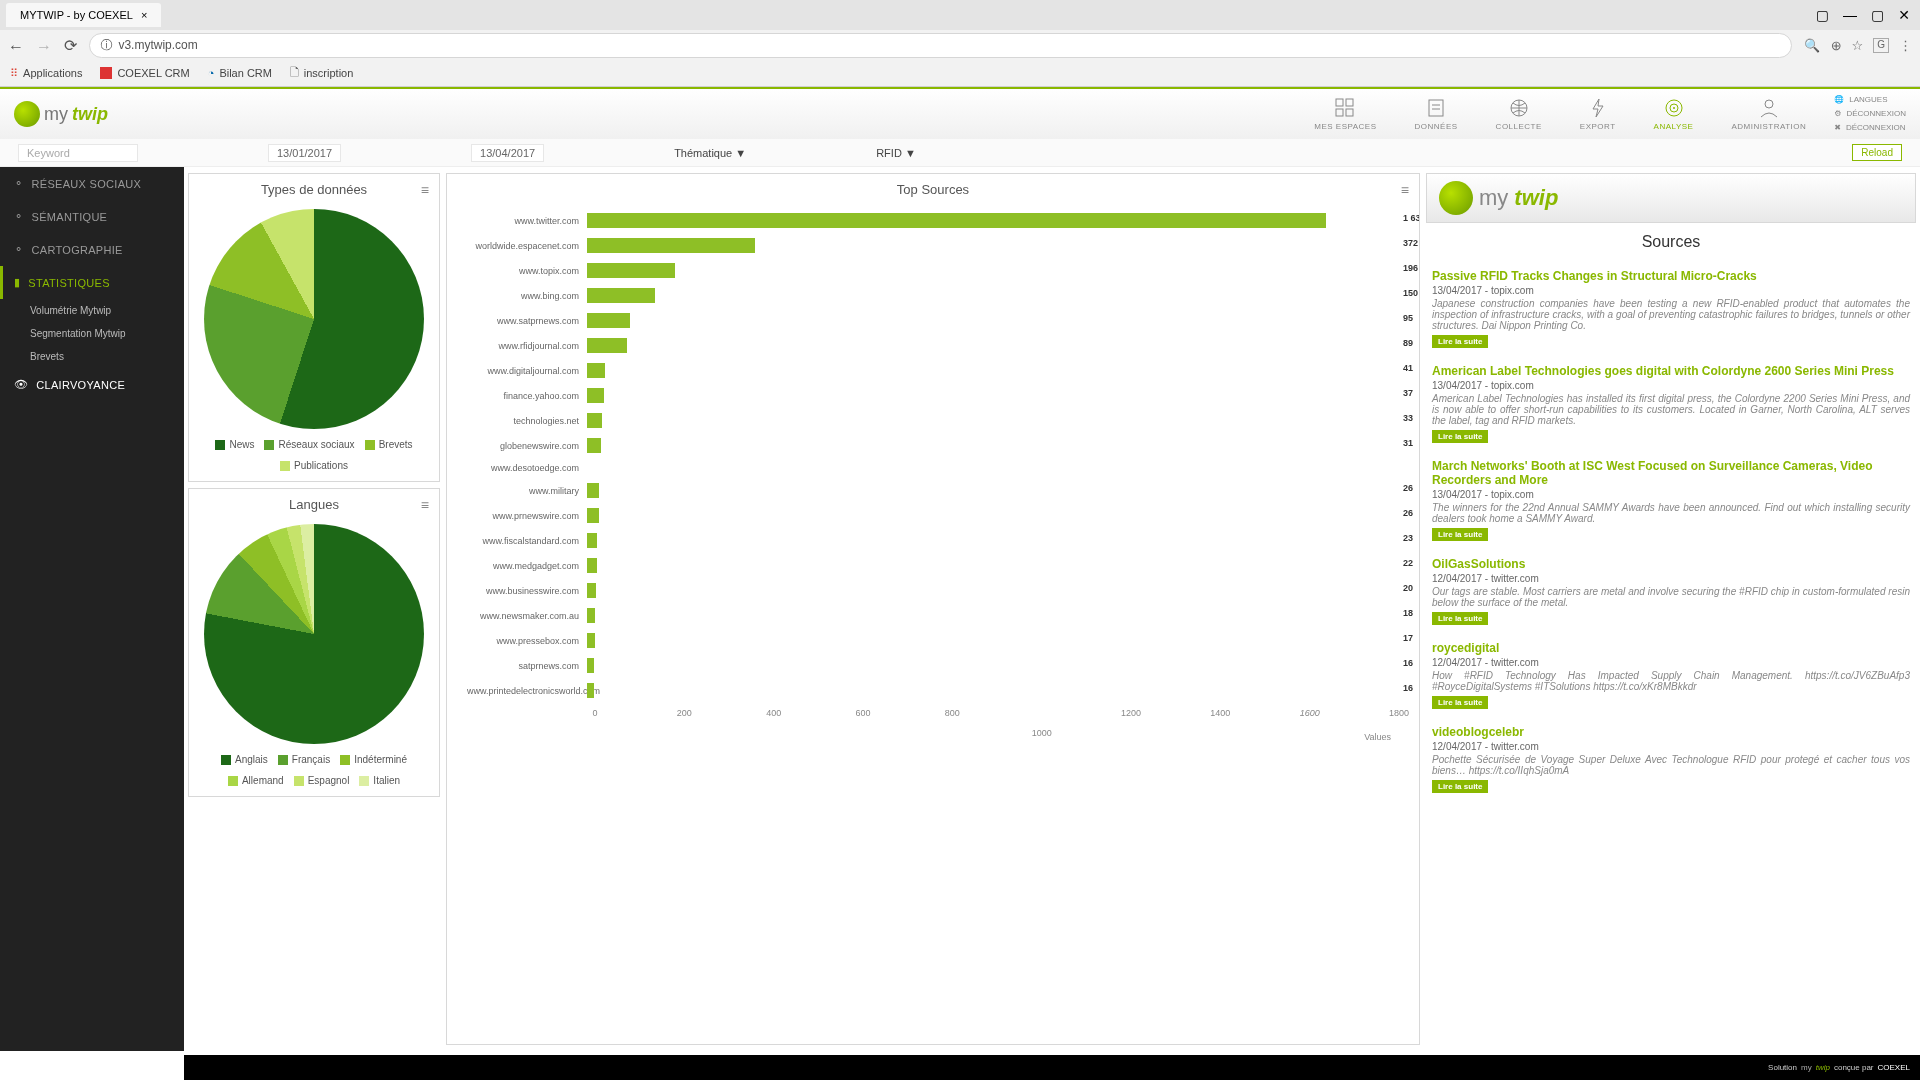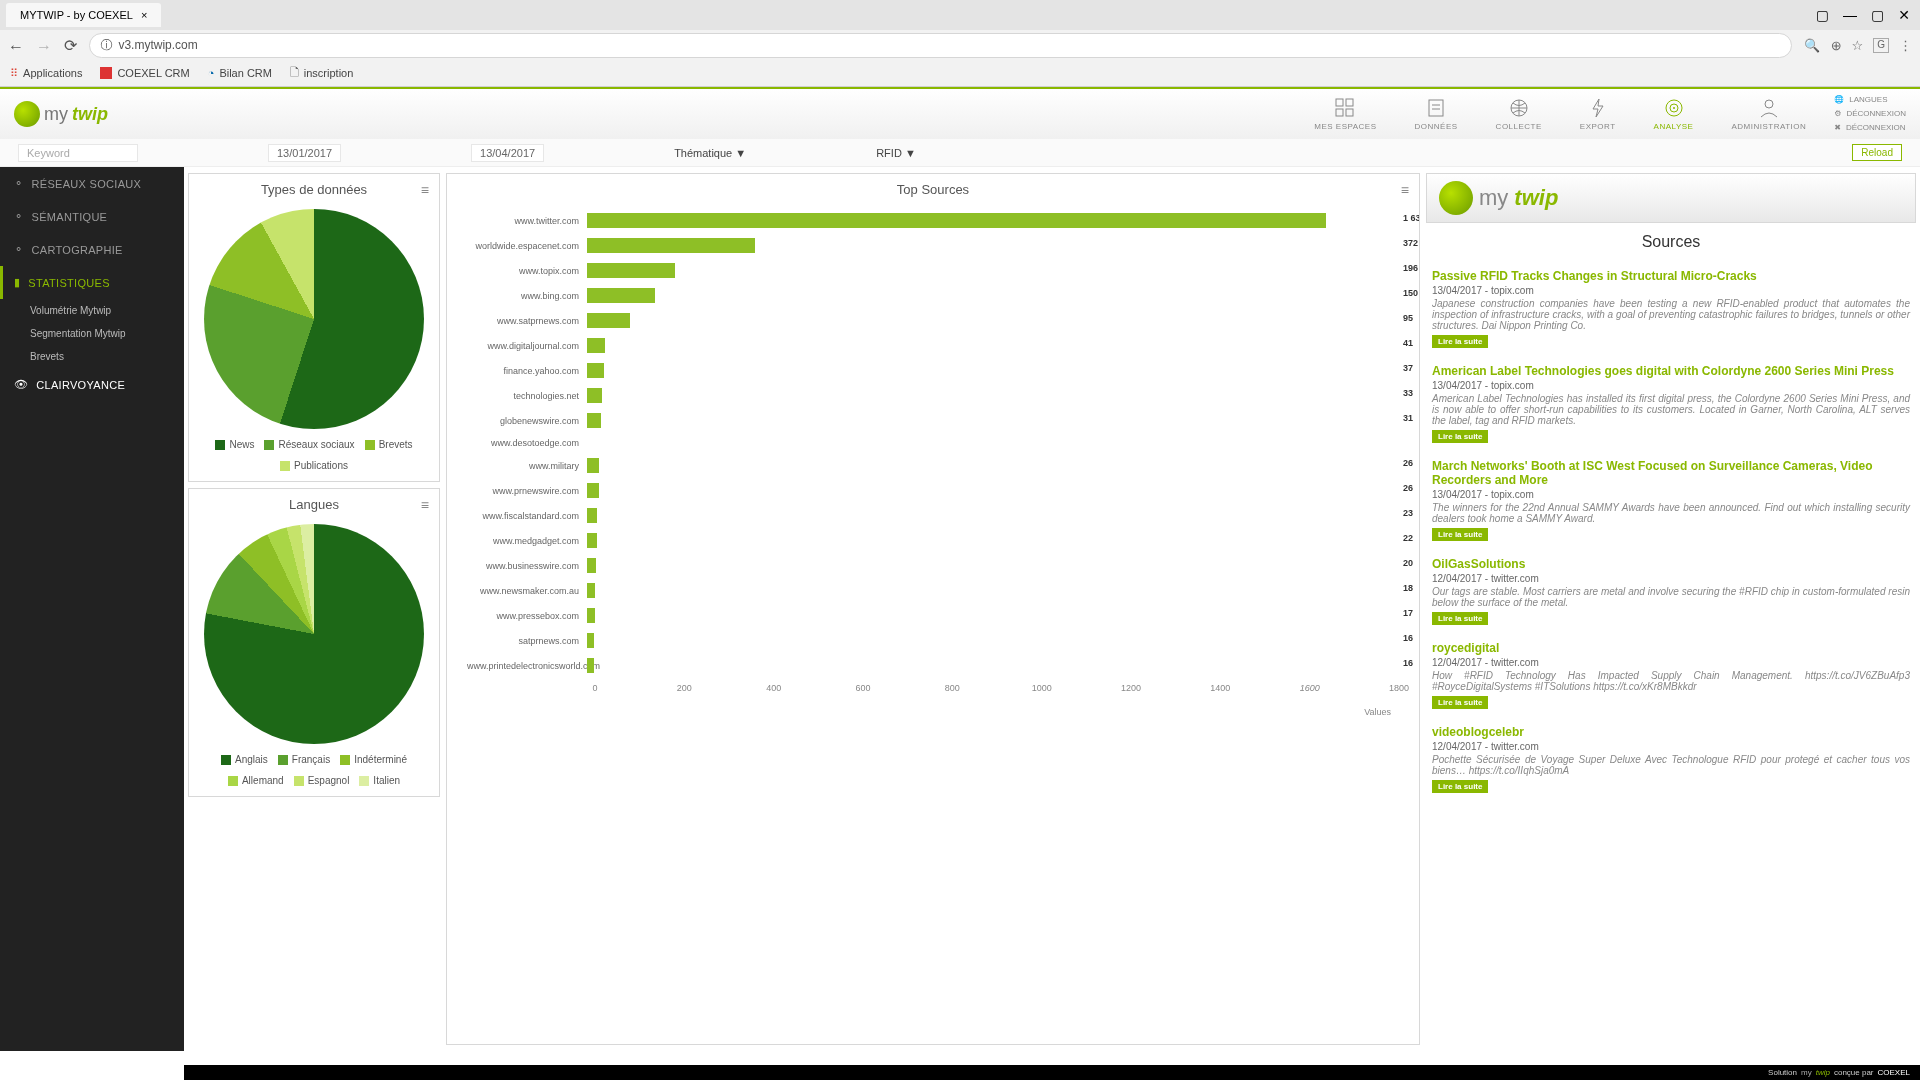--- a/index.html
+++ b/index.html
@@ -76,21 +76,21 @@
 .twip-banner { height: 50px; background: linear-gradient(#fff, #e8e8e8); display: flex; align-items: center; padding: 0 12px; gap: 6px; border: 1px solid #d8d8d8; }
 .twip-banner .dot { width: 34px; height: 34px; border-radius: 50%; background: radial-gradient(circle at 35% 35%, #b8e000, #6a9a00); }
 .sources-title { text-align: center; font-size: 16px; color: #333; padding: 10px 0; }
 .article { padding: 8px 6px; font-size: 10px; }
 .art-title { color: #8ab800; font-weight: bold; font-size: 12px; }
 .art-meta { color: #666; margin: 2px 0; }
 .art-body { color: #888; font-style: italic; text-align: justify; }
 .art-btn { display: inline-block; background: #8ab800; color: #fff; font-size: 8px; padding: 2px 6px; margin-top: 4px; cursor: pointer; font-weight: bold; }
 
 
-.footer { position: fixed; bottom: 0; left: 184px; right: 0; height: 15px; background: #000; color: #ccc; font-size: 8px; display: flex; align-items: center; justify-content: flex-end; padding: 0 10px; gap: 4px; }
+.footer { position: fixed; bottom: 0; left: 184px; right: 0; height: 25px; background: #000; color: #ccc; font-size: 8px; display: flex; align-items: center; justify-content: flex-end; padding: 0 10px; gap: 4px; }
 .footer .tw { color: #8ab800; font-style: italic; }
 </style>
 </head>
 <body>
 
 <div class="browser-chrome">
   <div class="tab-bar">
     <div class="tab">
       <span>MYTWIP - by COEXEL</span>
       <span class="close">×</span>
@@ -351,20 +351,28 @@
             </div>
             <div class="bar-row">
               <div class="bar-label">www.satprnews.com</div>
     <div class="bar-track">
       <div class="bar-fill" style="width:5.277777777777778%">
         <span class="bar-val">95</span>
       </div>
     </div>
             </div>
             <div class="bar-row">
+              <div class="bar-label">www.rfidjournal.com</div>
+    <div class="bar-track">
+      <div class="bar-fill" style="width:4.944444444444445%">
+        <span class="bar-val">89</span>
+      </div>
+    </div>
+            </div>
+            <div class="bar-row">
               <div class="bar-label">www.digitaljournal.com</div>
     <div class="bar-track">
       <div class="bar-fill" style="width:2.2777777777777777%">
         <span class="bar-val">41</span>
       </div>
     </div>
             </div>
             <div class="bar-row">
               <div class="bar-label">finance.yahoo.com</div>
     <div class="bar-track">
@@ -463,21 +471,21 @@
         <span class="bar-val">16</span>
       </div>
     </div>
             </div>
             <div class="axis" style="height: 12px;">
               <span class="axis-tick" style="left: 0%;">0</span>
               <span class="axis-tick" style="left: 11.1111%;">200</span>
               <span class="axis-tick" style="left: 22.2222%;">400</span>
               <span class="axis-tick" style="left: 33.3333%;">600</span>
               <span class="axis-tick" style="left: 44.4444%;">800</span>
-              <span class="axis-tick" style="left: 55.5556%;">1000</span>
+              <span class="axis-tick" style="left: 55.5556%; margin-top: 20px;">1000</span>
               <span class="axis-tick" style="left: 66.6667%;">1200</span>
               <span class="axis-tick" style="left: 77.7778%;">1400</span>
               <span class="axis-tick" style="left: 88.8889%; font-style: italic;">1600</span>
               <span class="axis-tick" style="left: 100%;">1800</span>
             </div>
             <div class="axis-label">Values</div>
           </div>
       </div>
     </div>
 
@@ -488,21 +496,21 @@
           <span style="font-size:22px;color:#8ab800;font-style:italic;font-weight:bold">twip</span>
       </div>
       <div class="sources-title">Sources</div>
       <div id="articles" style="height:540px;overflow:auto">
           <div class="article"><div class="art-title">Passive RFID Tracks Changes in Structural Micro-Cracks</div>
     <div class="art-meta">13/04/2017 - topix.com</div>
     <div class="art-body">Japanese construction companies have been testing a new RFID-enabled product that automates the inspection of infrastructure cracks, with a goal of preventing catastrophic failures to bridges, tunnels or other structures. Dai Nippon Printing Co.</div>
     <span class="art-btn">Lire la suite</span></div>
           <div class="article"><div class="art-title">American Label Technologies goes digital with Colordyne 2600 Series Mini Press</div>
     <div class="art-meta">13/04/2017 - topix.com</div>
-    <div class="art-body">American Label Technologies has installed its first digital press, the Colordyne 2600 Series Mini Press, and is now able to offer short-run capabilities to its customers. Located in Garner, North Carolina, ALT serves the label, tag and RFID markets.</div>
+    <div class="art-body">American Label Technologies has installed its first digital press, the Colordyne 2200 Series Mini Press, and is now able to offer short-run capabilities to its customers. Located in Garner, North Carolina, ALT serves the label, tag and RFID markets.</div>
     <span class="art-btn">Lire la suite</span></div>
           <div class="article"><div class="art-title">March Networks' Booth at ISC West Focused on Surveillance Cameras, Video Recorders and More</div>
     <div class="art-meta">13/04/2017 - topix.com</div>
     <div class="art-body">The winners for the 22nd Annual SAMMY Awards have been announced. Find out which installing security dealers took home a SAMMY Award.</div>
     <span class="art-btn">Lire la suite</span></div>
           <div class="article"><div class="art-title">OilGasSolutions</div>
     <div class="art-meta">12/04/2017 - twitter.com</div>
     <div class="art-body">Our tags are stable. Most carriers are metal and involve securing the #RFID chip in custom-formulated resin below the surface of the metal.</div>
     <span class="art-btn">Lire la suite</span></div>
           <div class="article"><div class="art-title">roycedigital</div>

